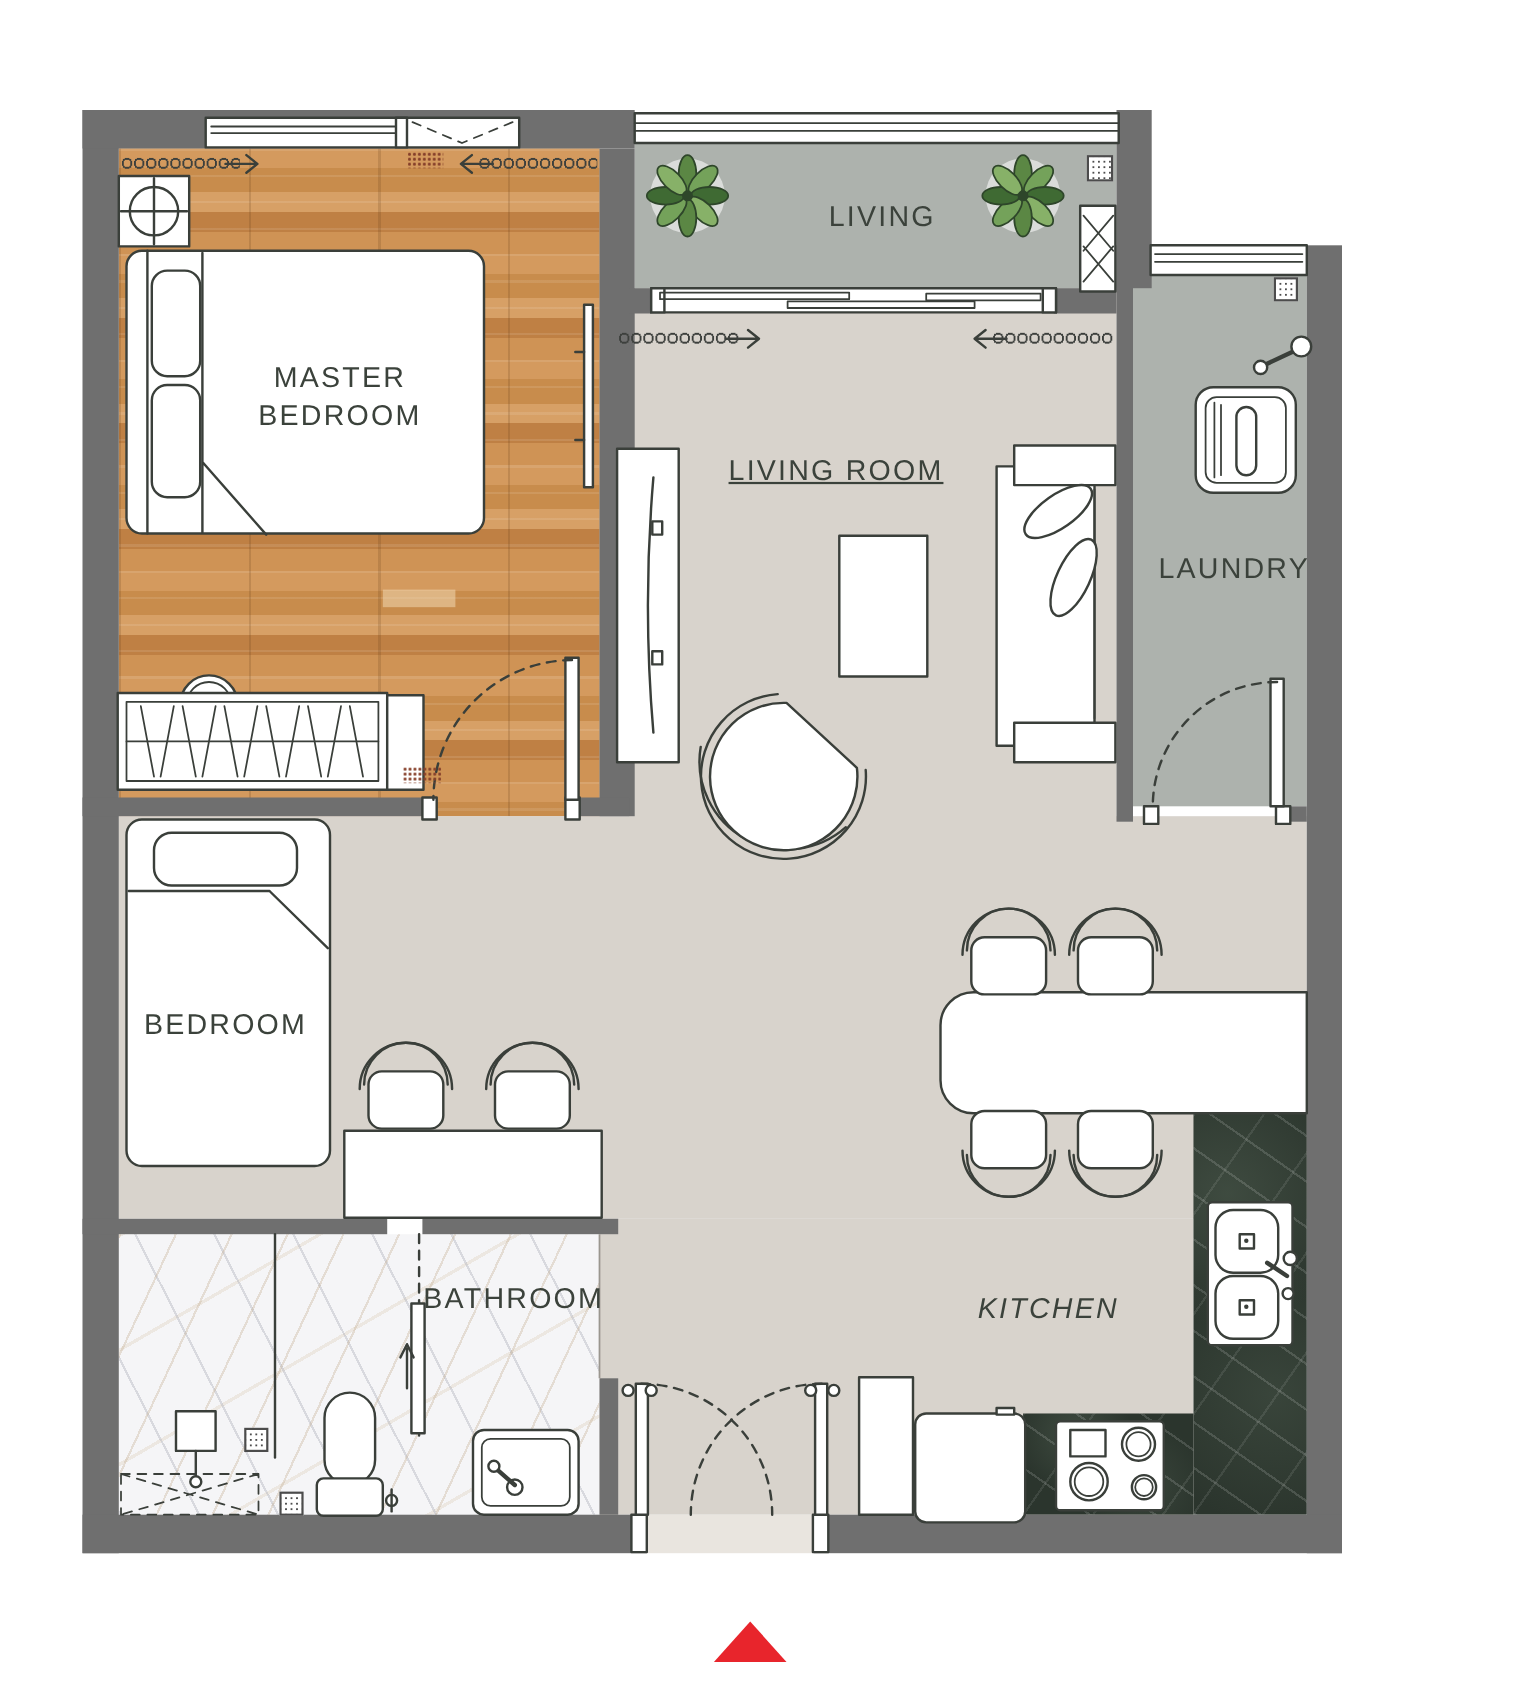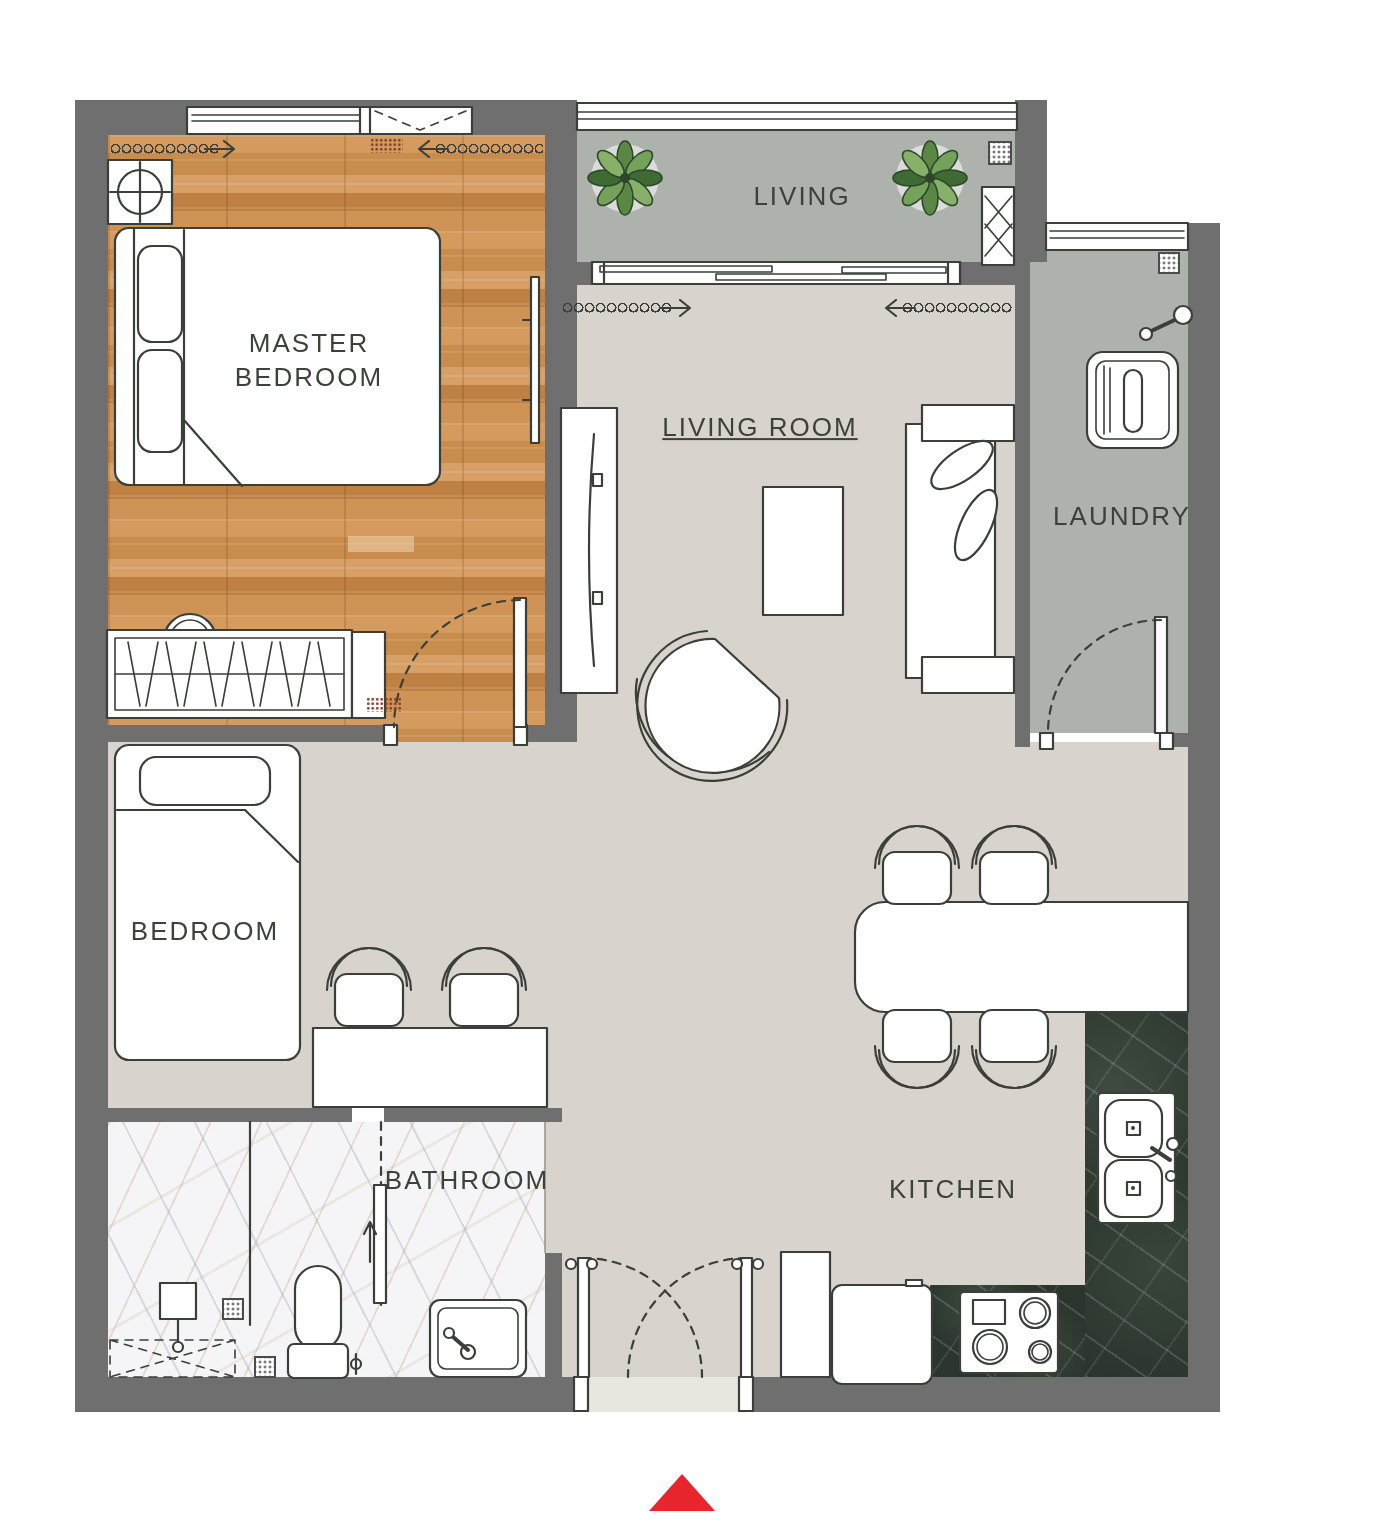--- a/index.html
+++ b/index.html
@@ -327,15 +327,15 @@
   <div class="drain" style="left:222px;top:1298px;width:18px;height:18px;"></div>
   <div class="drain" style="left:254px;top:1356px;width:18px;height:18px;"></div>
 
   <div class="lbl" style="left:309px;top:361px;">MASTER
 BEDROOM</div>
   <div class="lbl" style="left:802px;top:197px;">LIVING</div>
   <div class="lbl" style="left:760px;top:428px;text-decoration:underline;">LIVING ROOM</div>
   <div class="lbl" style="left:1109px;top:517px;margin-left:13px;">LAUNDRY</div>
   <div class="lbl" style="left:205px;top:932px;">BEDROOM</div>
   <div class="lbl" style="left:467px;top:1181px;">BATHROOM</div>
-  <div class="lbl" style="left:953px;top:1190px;">KITCHEN</div>
+  <div class="lbl" style="left:953px;top:1190px;font-style:italic;">KITCHEN</div>
 
 </div>
 
 </body></html>

